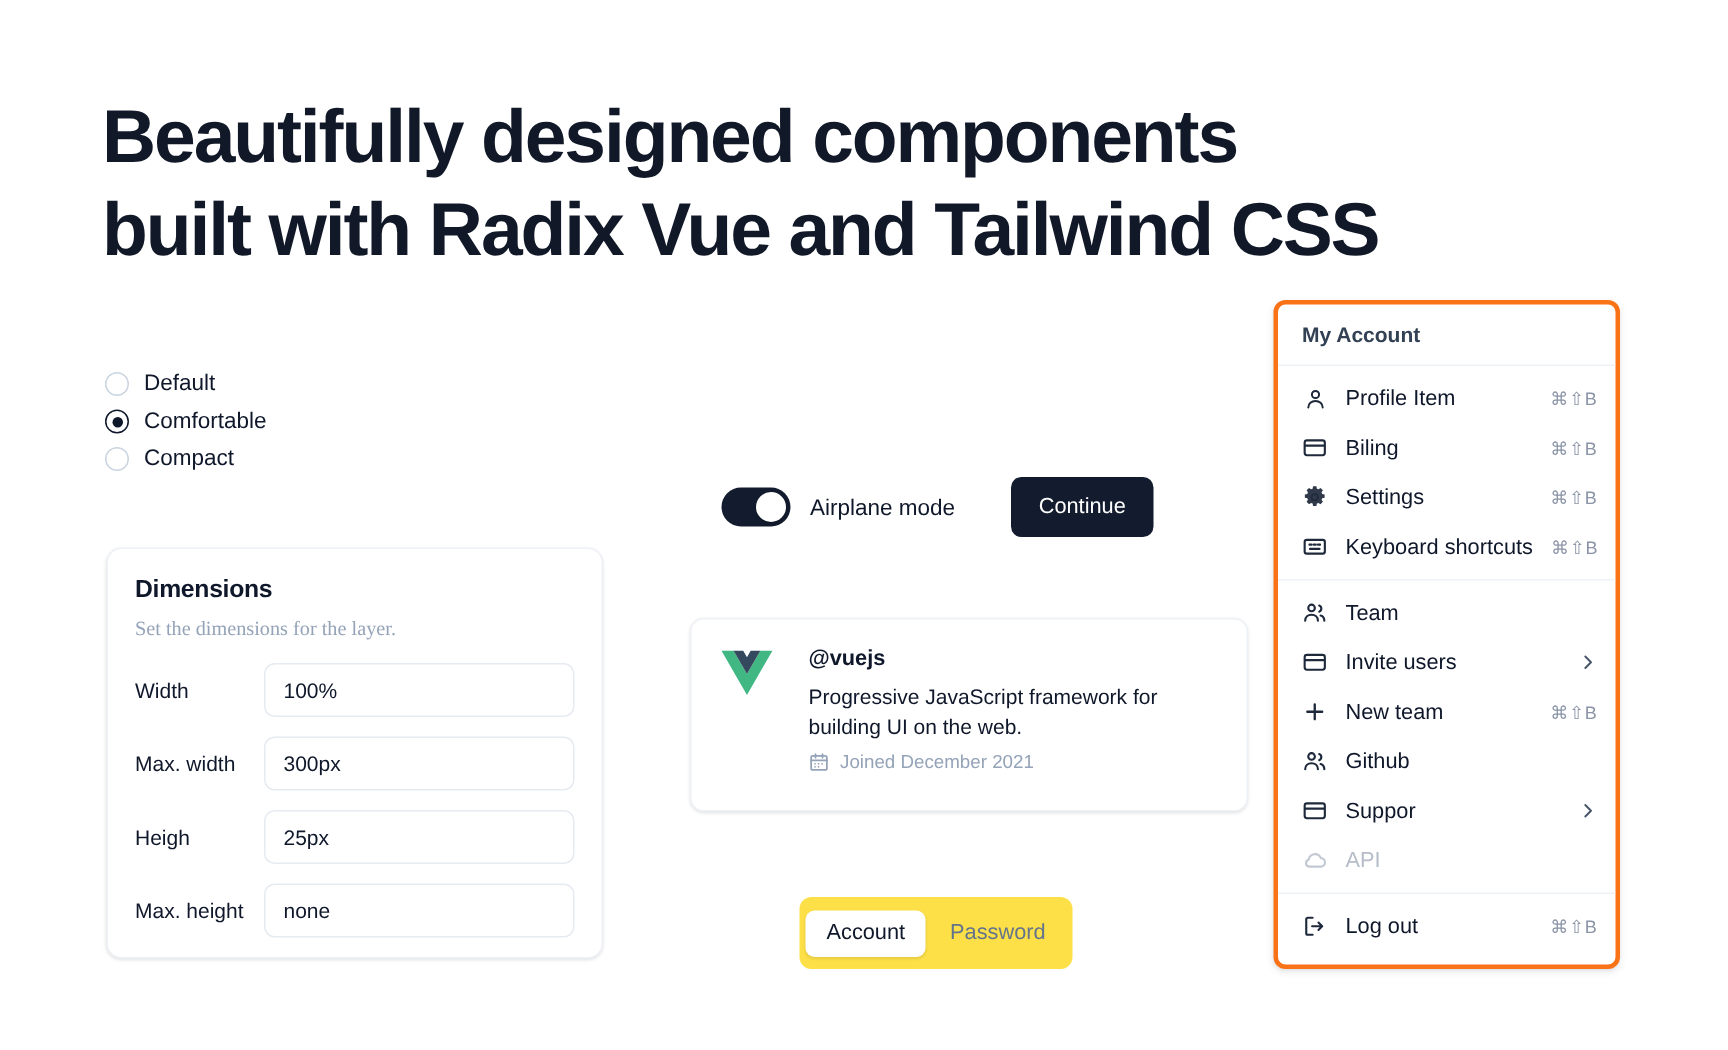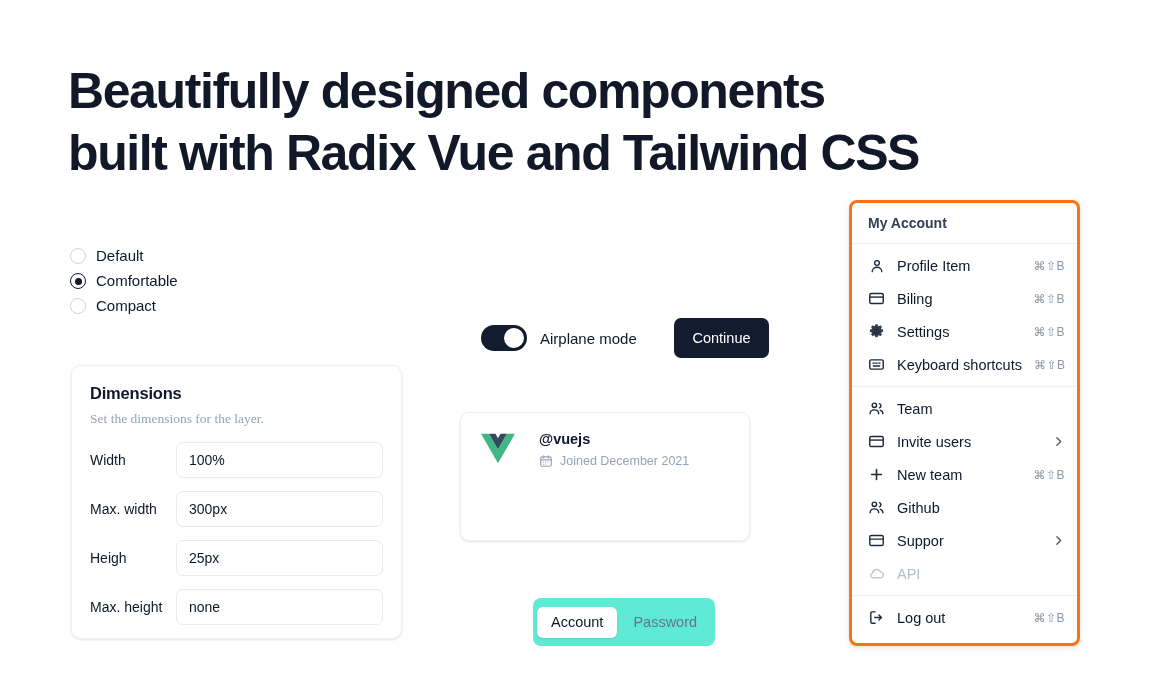--- a/index.html
+++ b/index.html
@@ -122,21 +122,21 @@
     font-family: "Liberation Sans", sans-serif;
     font-size: 14.5px;
     font-weight: 500;
     cursor: pointer;
   }
 
   
   .hover-card {
     position: absolute;
     left: 460px; top: 412px;
-    width: 290px; height: 129px;
+    width: 372px; height: 129px;
     background: #ffffff;
     border: 1px solid #eef1f6;
     border-radius: 9px;
     box-shadow: 0 1px 3px rgba(15,23,42,.08), 0 1px 2px rgba(15,23,42,.05);
     display: flex;
     padding: 18px 18px 0 20px;
     gap: 16px;
   }
   .vue-logo { width: 42px; height: 38px; flex: 0 0 auto; margin-top: 2px; }
   .hc-body { flex: 1; min-width: 0; }
@@ -147,21 +147,21 @@
     max-width: 240px;
   }
   .hc-joined { display: flex; align-items: center; gap: 7px; margin-top: 7px; }
   .hc-joined-text { font-size: 12.5px; color: #94a3b8; }
 
   
   .tabs {
     position: absolute;
     left: 533px; top: 598px;
     height: 48px;
-    background: #5eead4;
+    background: #fde047;
     border-radius: 8px;
     display: flex;
     align-items: center;
     padding: 4px;
     gap: 2px;
   }
   .tab {
     height: 31px;
     padding: 0 14px;
     display: flex; align-items: center;
@@ -286,20 +286,21 @@
 
   <div class="hover-card">
     <span class="vue-logo">
       <svg viewBox="0 0 261 226" width="42" height="38" aria-hidden="true">
         <path d="M161 0h50L105.5 183 0 0h50l55.5 96L161 0z" fill="#41B883"></path>
         <path d="M161 0h-40l-15.5 27L90 0H50l55.5 96L161 0z" fill="#35495E"></path>
       </svg>
     </span>
     <div class="hc-body">
       <div class="hc-handle">@vuejs</div>
+      <div class="hc-desc">Progressive JavaScript framework for building UI on the web.</div>
       <div class="hc-joined">
         <span>
           <svg width="14" height="14" viewBox="0 0 24 24" fill="none" stroke="#94a3b8" stroke-width="2" stroke-linecap="round">
             <rect x="3" y="5" width="18" height="16" rx="2"></rect>
             <path d="M3 10h18M8 3v4M16 3v4"></path>
             <path d="M7.5 14h.01M11.5 14h.01M15.5 14h.01M7.5 17.5h.01M11.5 17.5h.01"></path>
           </svg>
         </span>
         <span class="hc-joined-text">Joined December 2021</span>
       </div>

